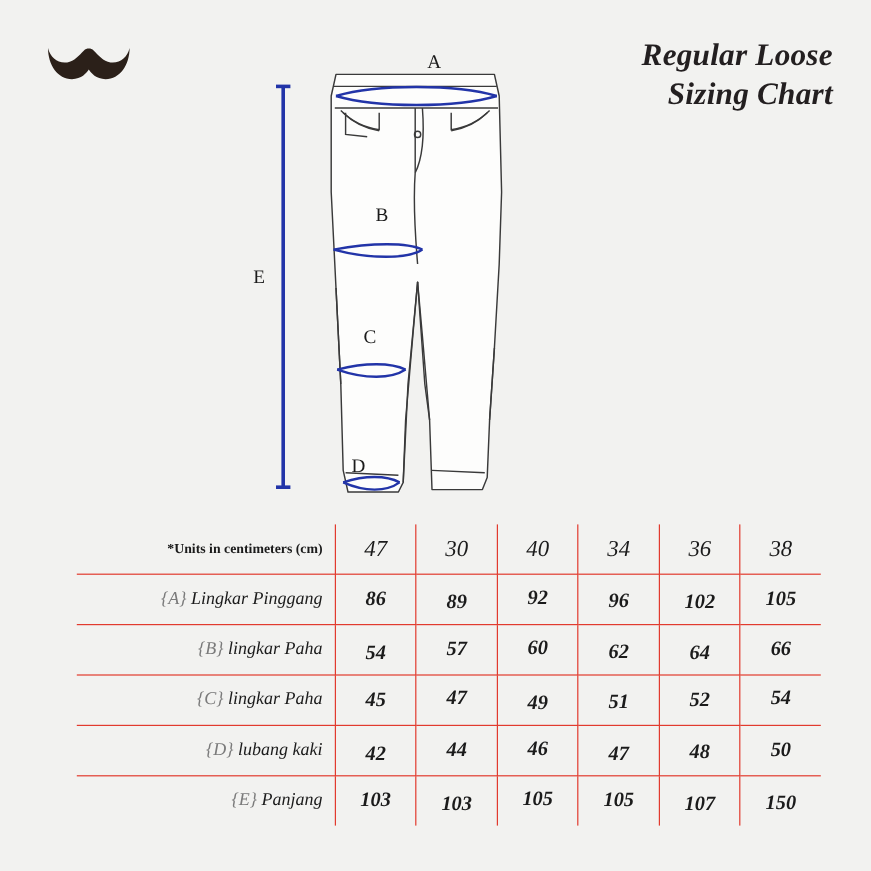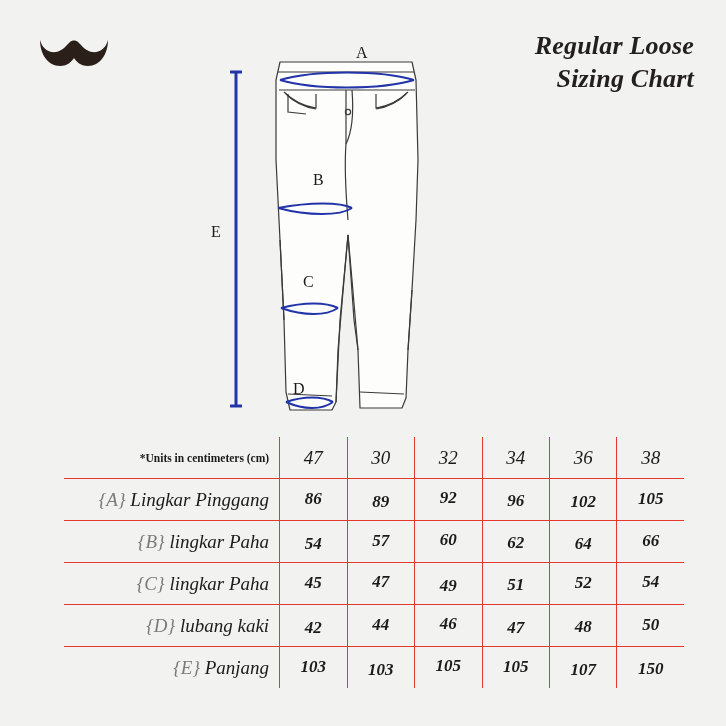--- a/index.html
+++ b/index.html
@@ -92,21 +92,21 @@
     padding-right: 10px;
     font-size: 11.5px;
     font-weight: bold;
     font-style: normal;
     width: 210px;
   }
   table.size-chart .row-label {
     border-left: none;
     text-align: right;
     padding-right: 10px;
-    font-size: 19px;
+    font-size: 15px;
     font-style: italic;
     width: 210px;
   }
   table.size-chart .row-label .tag {
     color: #7b7b7b;
     font-style: italic;
   }
   table.size-chart .size-head {
     border-top: none;
     font-size: 19px;
@@ -210,21 +210,21 @@
   <span class="lbl lbl-E">E</span>
 </div>
 
 <div class="table-wrap">
   <table class="size-chart">
     <thead>
       <tr>
         <th class="corner-cell">*Units in centimeters (cm)</th>
         <th class="size-head">47</th>
         <th class="size-head">30</th>
-        <th class="size-head">32</th>
+        <th class="size-head">40</th>
         <th class="size-head">34</th>
         <th class="size-head">36</th>
         <th class="size-head">38</th>
       </tr>
     </thead>
     <tbody>
       <tr>
         <td class="row-label">
           <span class="tag">{A}</span>
           <span>Lingkar Pinggang</span>

